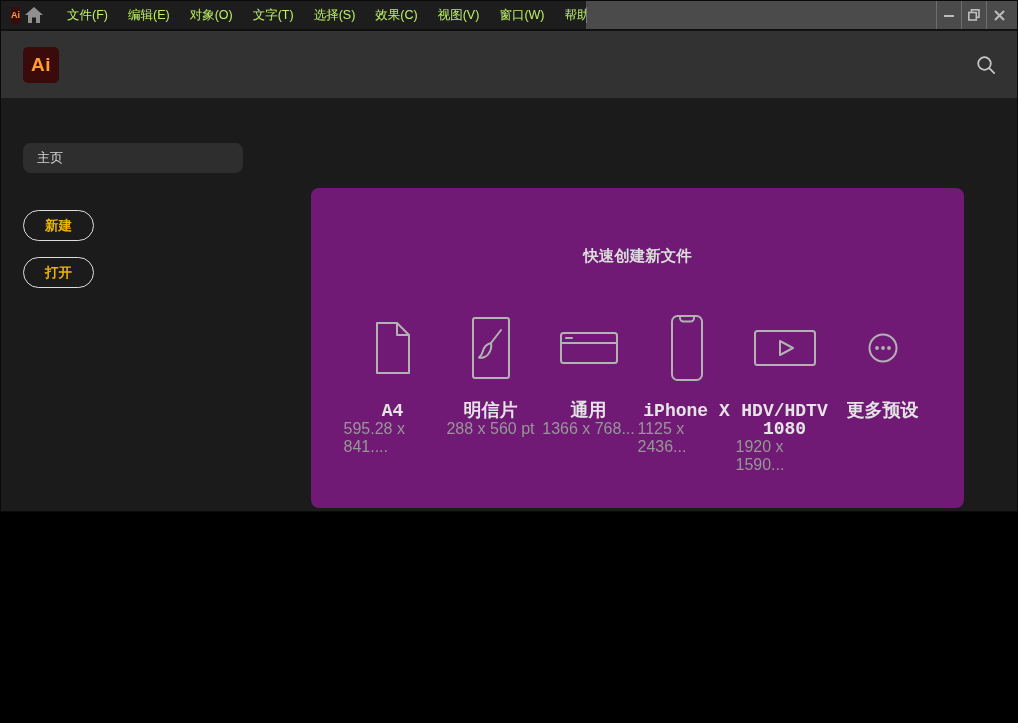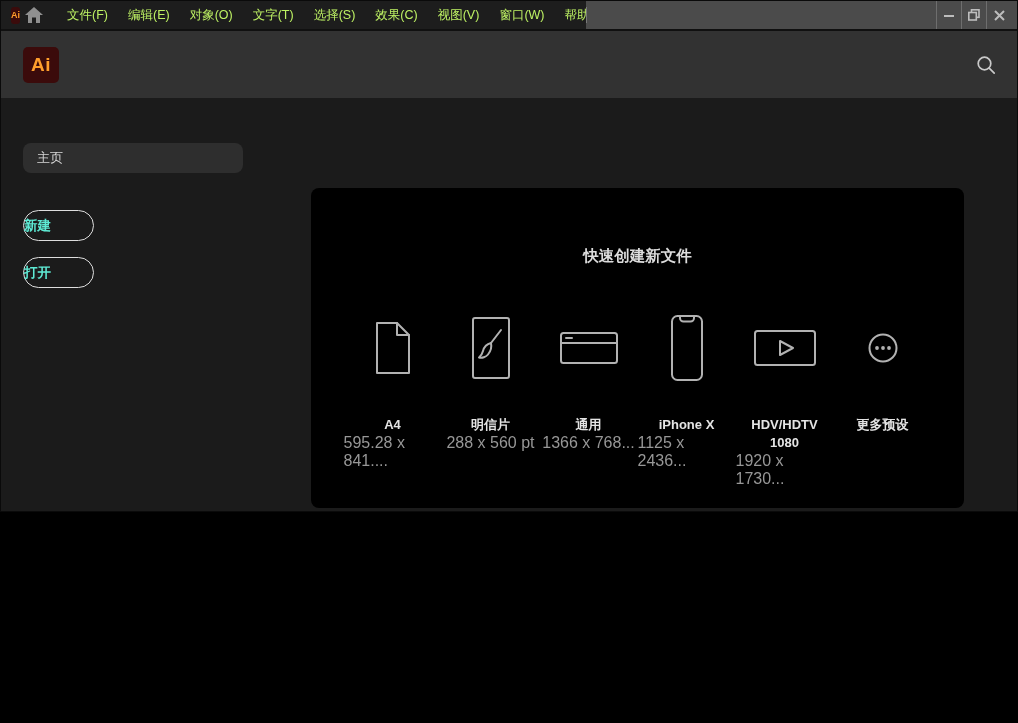--- a/index.html
+++ b/index.html
@@ -40,37 +40,37 @@
                 display:flex; align-items:center; justify-content:center; }
 
   
   .content { position:absolute; left:0; top:97px; right:0; bottom:0;
              background:#1b1b1b; }
   .home-tab { position:absolute; left:22px; top:45px; width:220px; height:30px;
               background:#2e2e2e; border-radius:8px; color:#d6d6d6; font-size:13px;
               line-height:30px; padding-left:14px; }
   .pill-btn { position:absolute; left:22px; width:71px; height:31px;
               border:1.5px solid #dedede; border-radius:16px; background:transparent;
-              color:#5eead4; font-size:13.5px; font-weight:600; text-align:left;
+              color:#eab308; font-size:13.5px; font-weight:600; text-align:center;
               line-height:28px; font-family:"Liberation Sans", sans-serif; cursor:pointer; }
   .btn-new { top:112px; }
   .btn-open { top:159px; }
 
   
   .panel { position:absolute; left:310px; top:90px; width:653px; height:320px;
-           background:#000000; border-radius:8px; }
+           background:#701a75; border-radius:8px; }
   .panel-title { position:absolute; top:58px; width:100%; text-align:center;
                  color:#dcdcdc; font-size:15.5px; font-weight:bold; }
   .cards { position:absolute; top:116px; left:0; width:100%; display:flex;
            justify-content:center; }
   .card { width:98px; display:flex; flex-direction:column; align-items:center;
           cursor:pointer; }
   .card-icon { height:88px; display:flex; align-items:center; justify-content:center; }
-  .card-name { margin-top:24px; font-size:13px; font-weight:bold; color:#e4e4e4;
-               text-align:center; line-height:18px; width:92px; }
+  .card-name { margin-top:10px; font-size:18px; font-weight:bold; color:#e4e4e4;
+               text-align:center; line-height:18px; width:92px;font-family:Liberation Mono, monospace; }
   .card-dims { font-size:16px; color:#979797; text-align:left; line-height:18px; }
 
   svg { display:block; }
   .stroke-icon { stroke:#b2b2b2; fill:none; stroke-width:2; stroke-linejoin:round;
                  stroke-linecap:round; }
 </style>
 </head>
 <body>
 
 <div class="window">
@@ -193,21 +193,21 @@
         </div>
 
         <div class="card">
           <div class="card-icon">
             <svg width="62" height="36" viewBox="0 0 62 36" class="stroke-icon">
               <rect x="1" y="1" width="60" height="34" rx="2.5"></rect>
               <path d="M26 11 L39 18 L26 25 Z"></path>
             </svg>
           </div>
           <div class="card-name">HDV/HDTV 1080</div>
-          <div class="card-dims">1920 x 1730...</div>
+          <div class="card-dims">1920 x 1590...</div>
         </div>
 
         <div class="card">
           <div class="card-icon">
             <svg width="30" height="30" viewBox="0 0 30 30" class="stroke-icon">
               <circle cx="15" cy="15" r="13.5"></circle>
               <circle cx="9" cy="15" r="1.9" fill="#b2b2b2" stroke="none"></circle>
               <circle cx="15" cy="15" r="1.9" fill="#b2b2b2" stroke="none"></circle>
               <circle cx="21" cy="15" r="1.9" fill="#b2b2b2" stroke="none"></circle>
             </svg>

